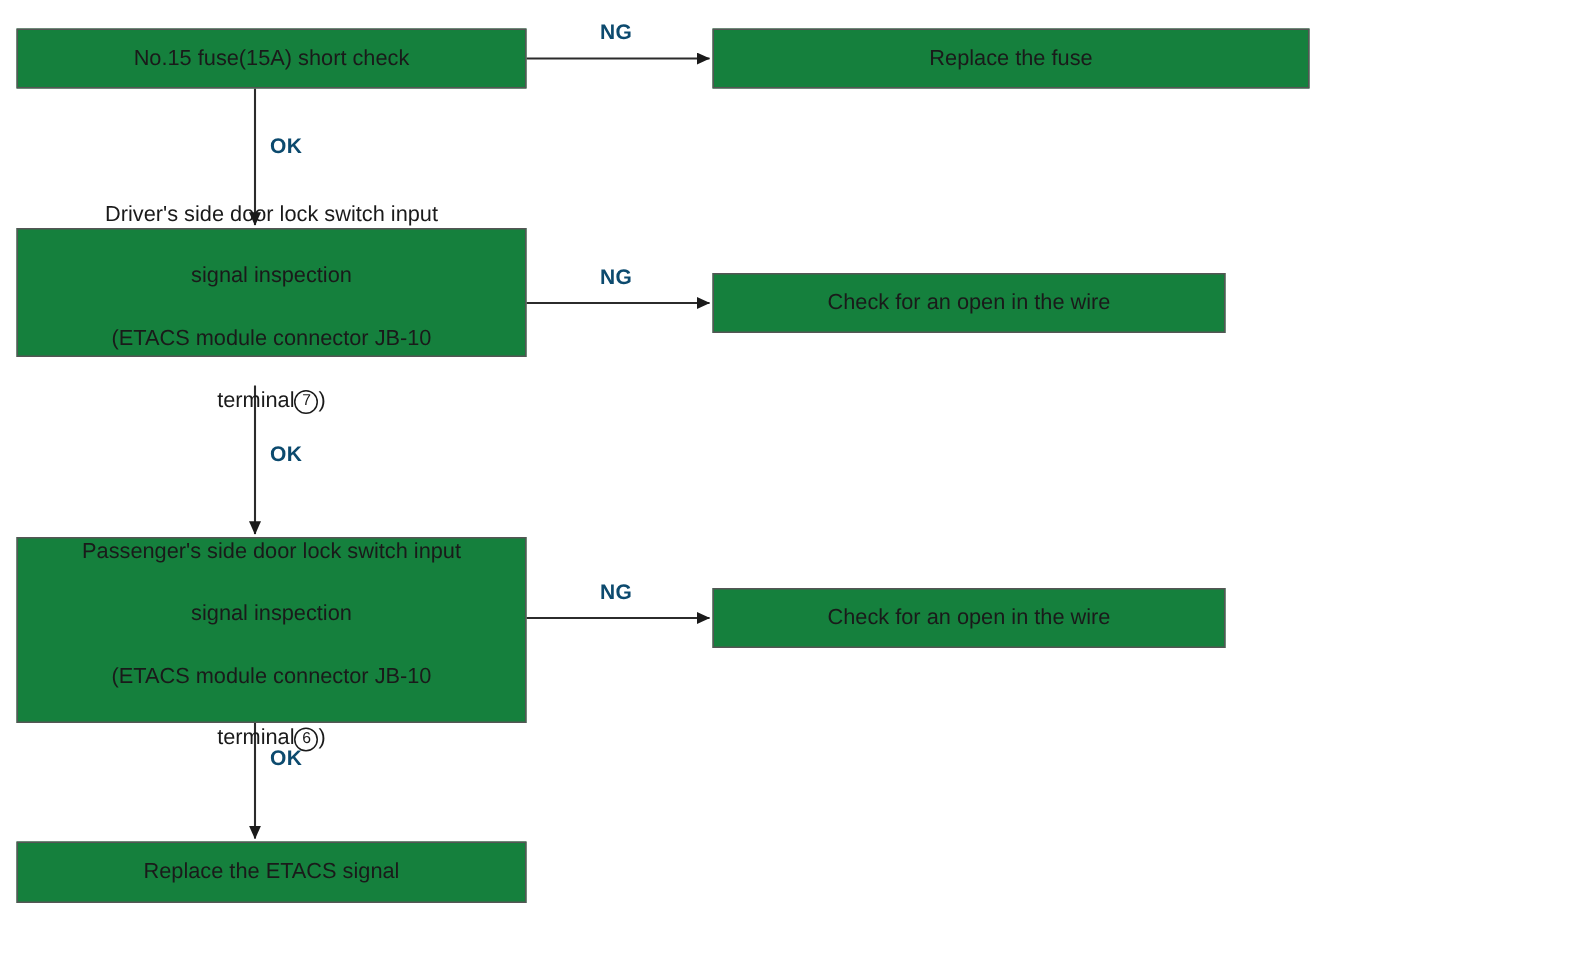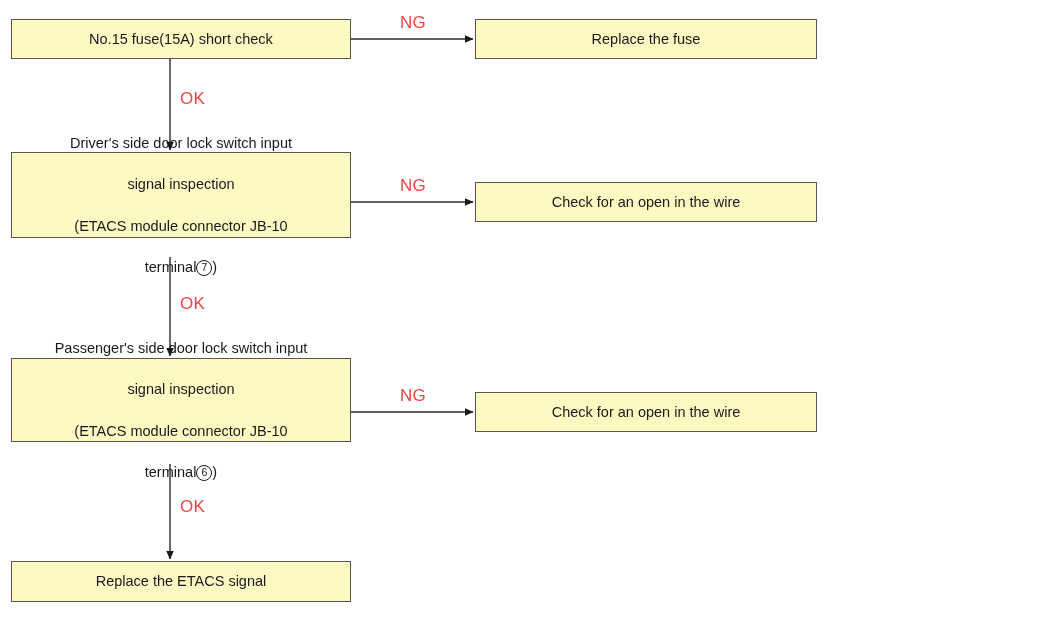--- a/index.html
+++ b/index.html
@@ -15,21 +15,21 @@
     position: relative;
     width: 1050px;
     height: 640px;
     background: #ffffff;
     overflow: hidden;
   }
   .node {
     position: absolute;
     box-sizing: border-box;
     border: 1.5px solid #555555;
-    background: #fef9c3;
+    background: #15803d;
     display: flex;
     align-items: center;
     justify-content: center;
     text-align: center;
     font-size: 14.5px;
     line-height: 1.42;
     color: #1a1a1a;
     padding: 2px 6px;
   }
   .node-text {
@@ -43,23 +43,23 @@
     width: 14px;
     height: 14px;
     line-height: 12px;
     font-size: 10.5px;
     text-align: center;
     vertical-align: 1px;
     margin: 0 0px;
   }
   .edge-label {
     position: absolute;
-    font-size: 17px;
-    font-weight: normal;
-    color: #ef4444;
+    font-size: 14px;
+    font-weight: bold;
+    color: #0c4a6e;
     letter-spacing: 0.3px;
   }
   svg.wires {
     position: absolute;
     left: 0;
     top: 0;
     width: 1050px;
     height: 640px;
     pointer-events: none;
   }
@@ -86,38 +86,38 @@
 
     <line x1="170" y1="59" x2="170" y2="150" marker-end="url(#arrow)"></line>
     <line x1="170" y1="257" x2="170" y2="356" marker-end="url(#arrow)"></line>
     <line x1="170" y1="464" x2="170" y2="559" marker-end="url(#arrow)"></line>
   </svg>
 
   <div class="node" style="left:11px; top:19px; width:340px; height:40px;">
     <span class="node-text">No.15 fuse(15A) short check</span>
   </div>
 
-  <div class="node" style="left:475px; top:19px; width:342px; height:40px;">
+  <div class="node" style="left:475px; top:19px; width:398px; height:40px;">
     <span class="node-text">Replace the fuse</span>
   </div>
 
   <div class="node" style="left:11px; top:152px; width:340px; height:86px;">
     <span class="node-text">
       <span>Driver's side door lock switch input</span><br>
       <span>signal inspection</span><br>
       <span>(ETACS module connector JB-10</span><br>
       <span>terminal</span><span class="circled">7</span><span>)</span>
     </span>
   </div>
 
   <div class="node" style="left:475px; top:182px; width:342px; height:40px;">
     <span class="node-text">Check for an open in the wire</span>
   </div>
 
-  <div class="node" style="left:11px; top:358px; width:340px; height:84px;">
+  <div class="node" style="left:11px; top:358px; width:340px; height:124px;">
     <span class="node-text">
       <span>Passenger's side door lock switch input</span><br>
       <span>signal inspection</span><br>
       <span>(ETACS module connector JB-10</span><br>
       <span>terminal</span><span class="circled">6</span><span>)</span>
     </span>
   </div>
 
   <div class="node" style="left:475px; top:392px; width:342px; height:40px;">
     <span class="node-text">Check for an open in the wire</span>

